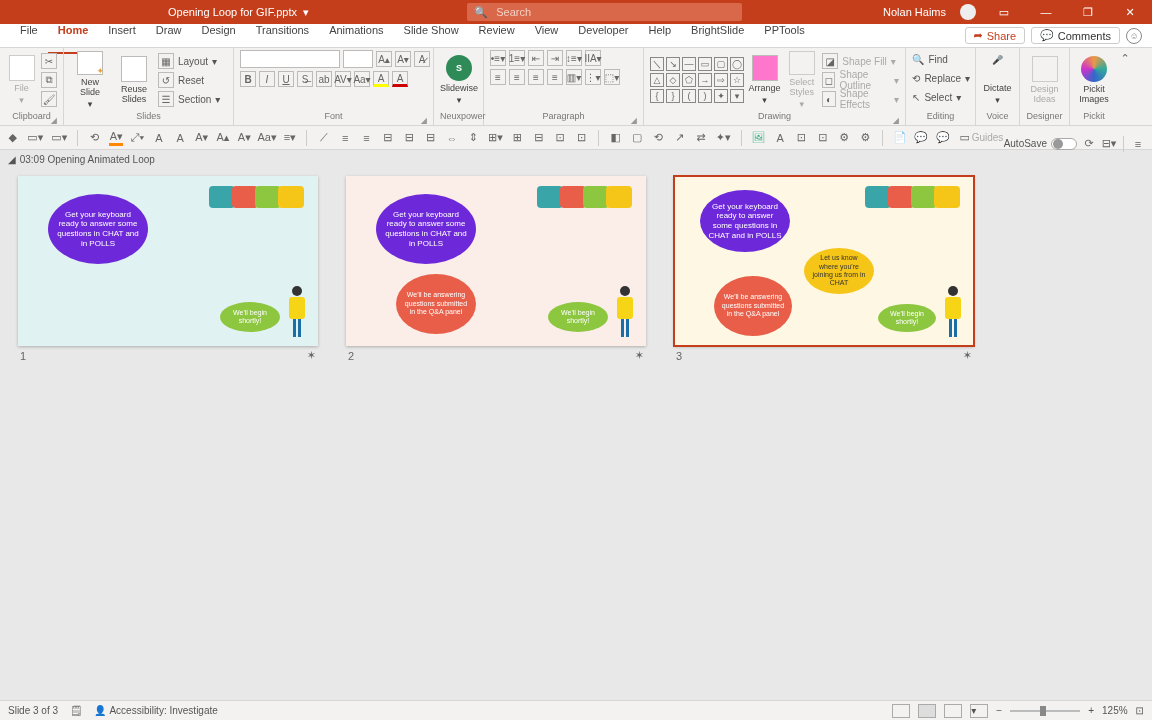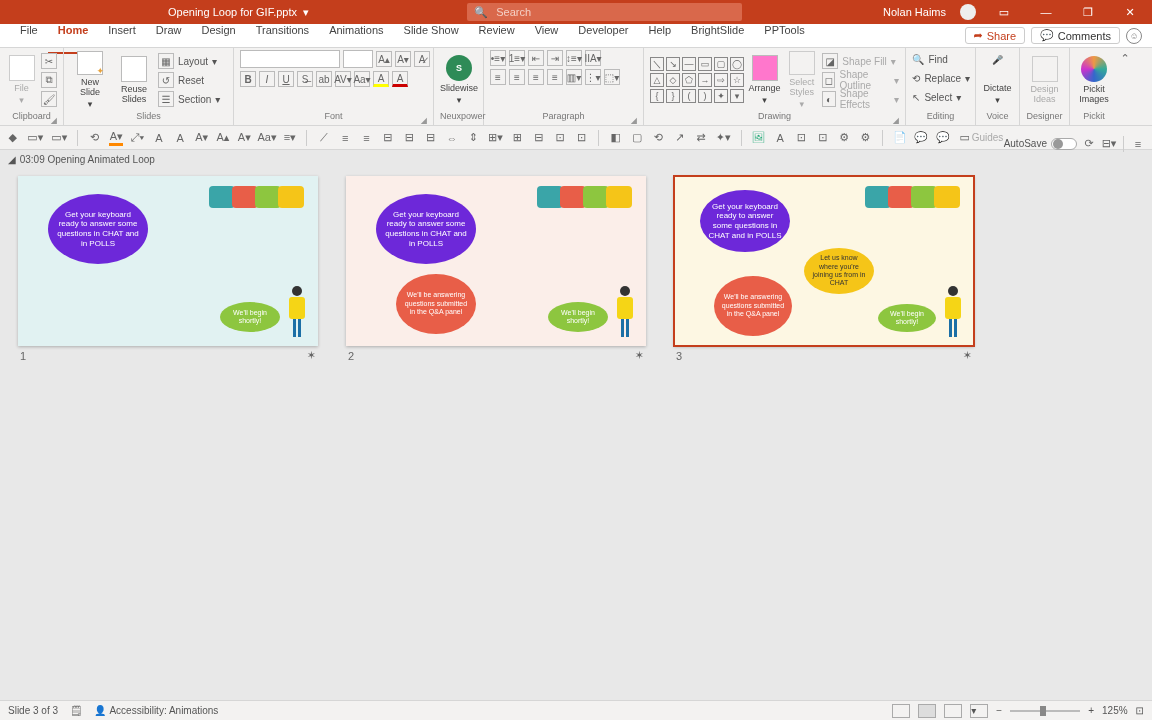--- a/index.html
+++ b/index.html
@@ -452,21 +452,21 @@
         <div style="text-align:center"><span class="leg"></span><span class="leg"></span></div>
       </div>
     <div class="slide-num">3</div>
     <div class="slide-star">✶</div>
   </div>
 </div>
 
 <div class="status">
   <span>Slide 3 of 3</span>
   <span>🗒</span>
-  <span><span>👤</span> <span>Accessibility: Animations</span></span>
+  <span><span>👤</span> <span>Accessibility: Investigate</span></span>
   <div class="right">
     <span class="viewbtn"></span>
     <span class="viewbtn" style="background:#ddd"></span>
     <span class="viewbtn"></span>
     <span class="viewbtn">▾</span>
     <span>−</span>
     <span class="zoom-track"></span>
     <span>+</span>
     <span>125%</span>
     <span>⊡</span>

